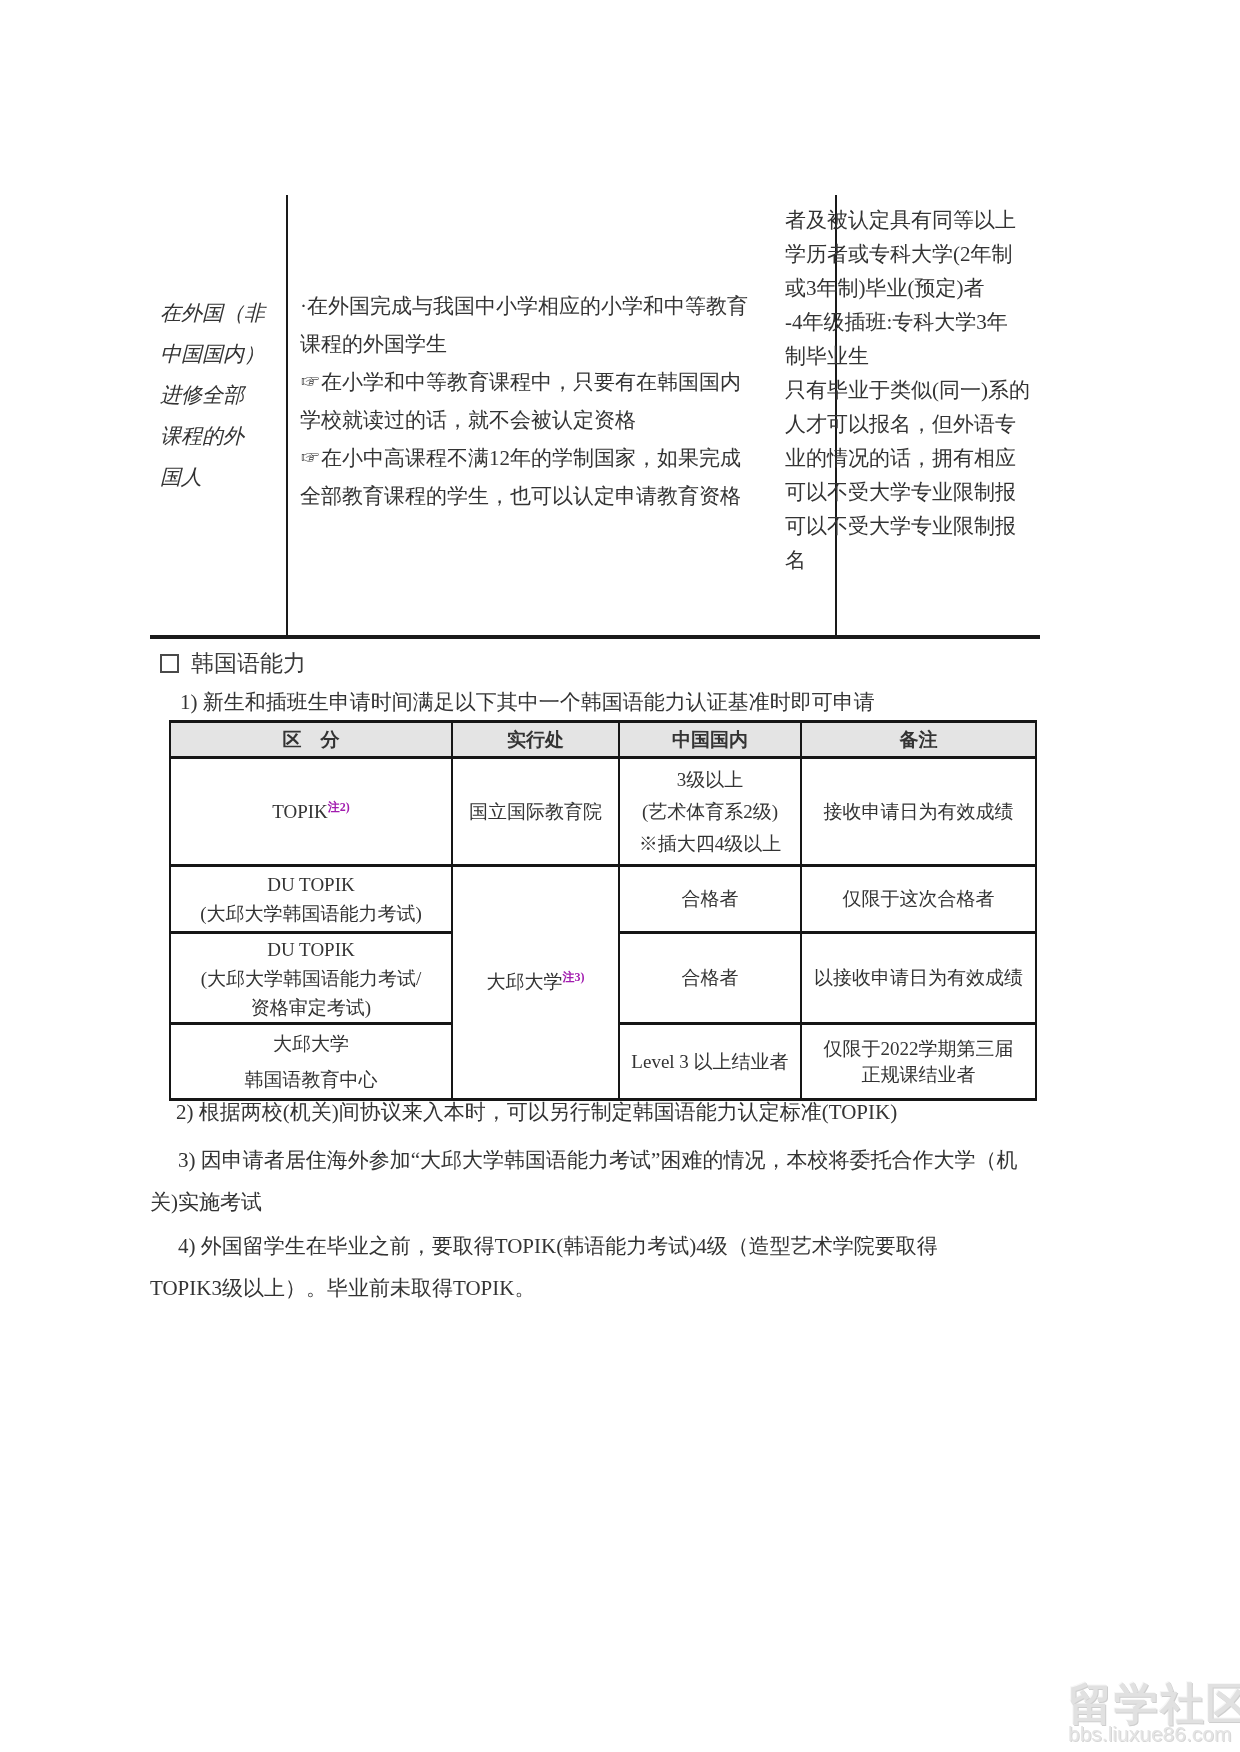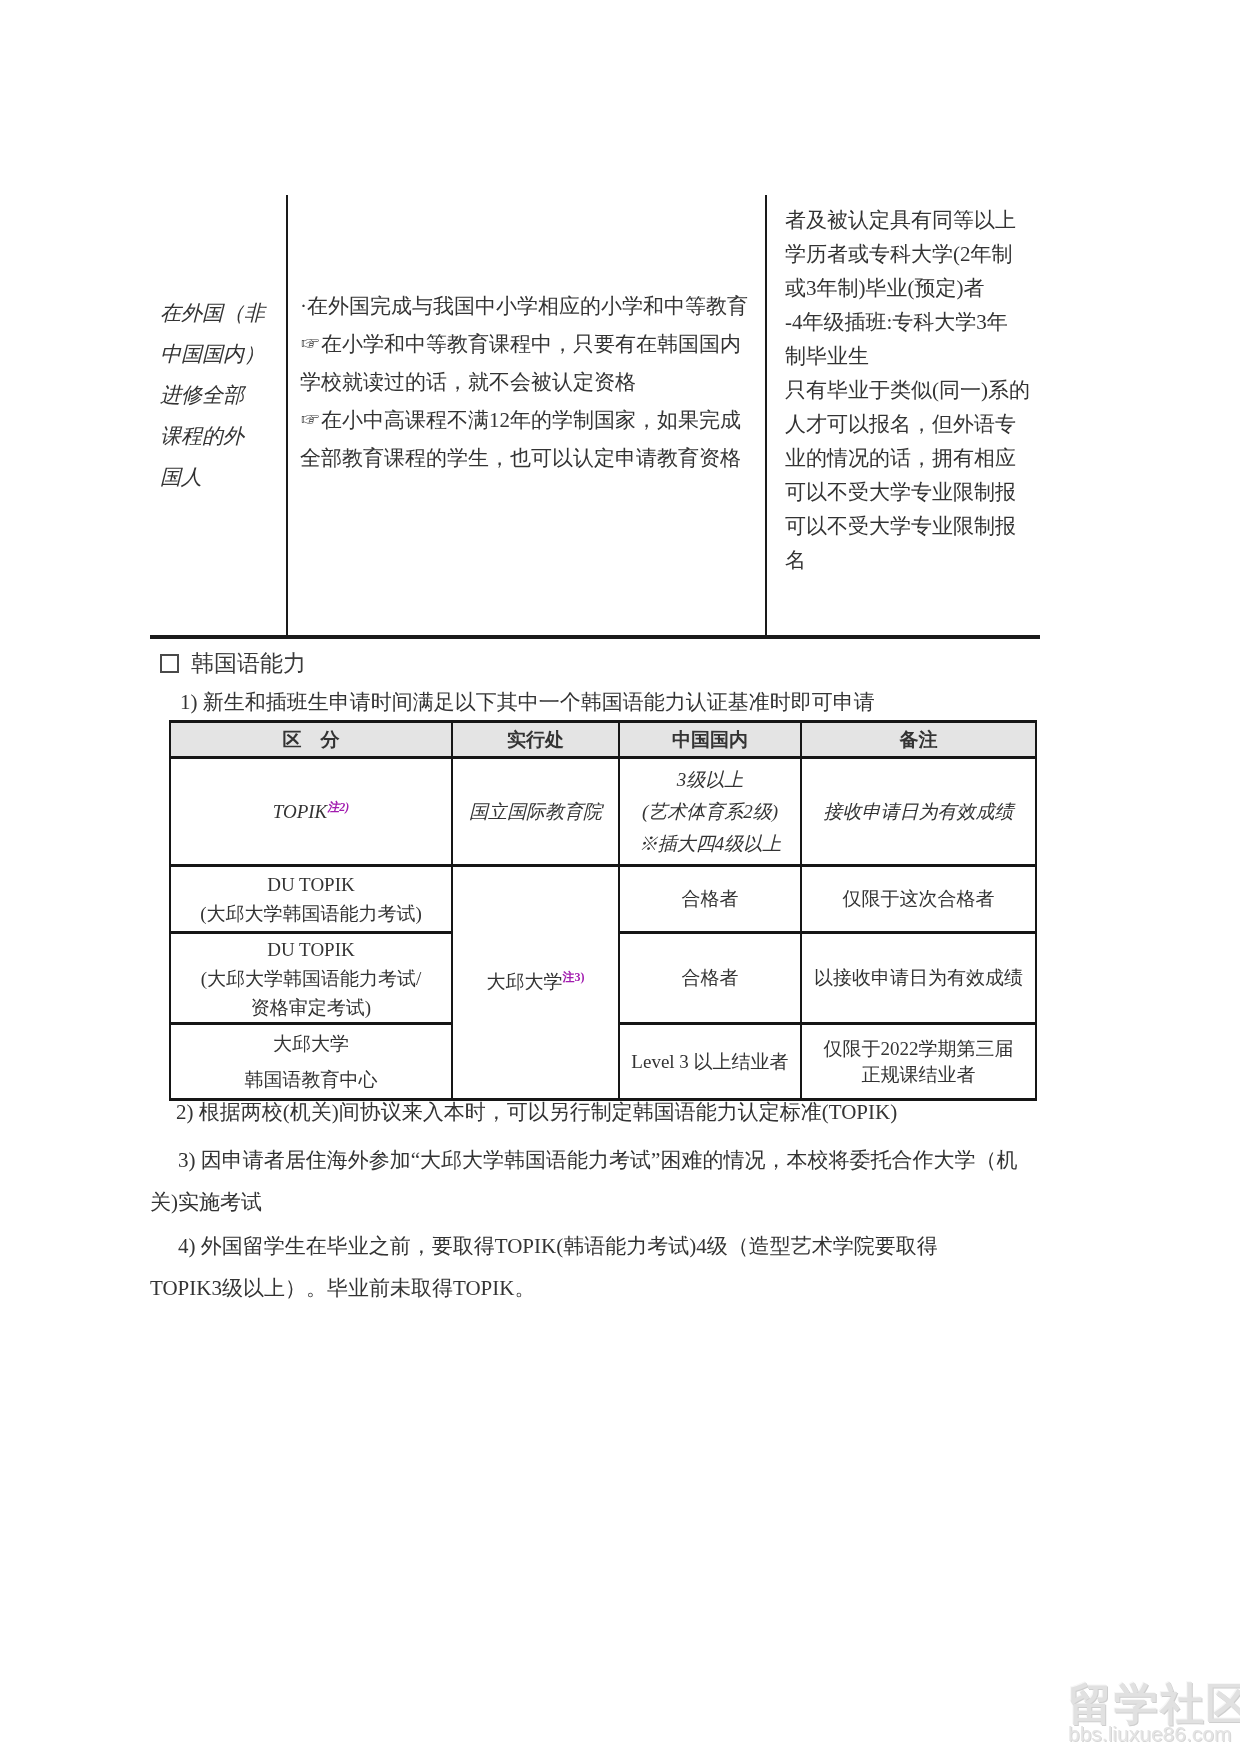--- a/index.html
+++ b/index.html
@@ -8,39 +8,39 @@
     overflow:hidden; color:#333333;
     font-family:"Liberation Serif","DejaVu Serif",serif;
   }
   
   .top-table { position:absolute; left:150px; top:195px; width:890px; height:440px;
                border-bottom:4px solid #1a1a1a; }
   .tt-col1 { position:absolute; left:0; top:0; width:136px; height:100%;
              display:flex; flex-direction:column; justify-content:center;
              padding-left:10px; padding-bottom:40px; box-sizing:border-box;
              font-size:21px; line-height:41px;font-style:italic; }
-  .tt-col2 { position:absolute; left:136px; top:0; width:481px; height:100%;
+  .tt-col2 { position:absolute; left:136px; top:0; width:551px; height:100%;
              box-sizing:border-box; border-left:2px solid #1a1a1a; border-right:2px solid #1a1a1a;
              padding:92px 0 0 12px; font-size:21px; line-height:38px; }
   .tt-col3 { position:absolute; left:619px; top:0; right:0; height:100%;
              padding:8px 0 0 16px; font-size:21px; line-height:34px; }
   .tt-line { white-space:nowrap; }
   
   .sec-heading { position:absolute; left:160px; top:648px; font-size:23px; color:#3a3a3a;
                  display:flex; align-items:center;justify-content:center; }
   .sq { display:inline-block; width:15px; height:15px; border:2px solid #4a4a4a;
         margin-right:12px; }
   .intro { position:absolute; left:180px; top:688px; font-size:21px; white-space:nowrap; }
   
   table.cert { position:absolute; left:169px; top:720px; width:866px;
                border-collapse:collapse; table-layout:fixed; }
   table.cert td { border:2px solid #161616; border-top-width:3px; border-bottom-width:3px;
                   text-align:center; vertical-align:middle; font-size:19px; padding:0; }
   tr.hdr td { background:#e4e4e4; font-weight:bold; height:33px; }
-  .r1 td { height:105px;font-style:italic; }
+  .r1 td { height:105px; }
   .r2 td { height:64px; }
   .r3 td { height:88px; }
   .r4 td { height:73px; }
   .cell-lines div { line-height:29px; white-space:nowrap; }
   .crit1 div { line-height:32px; white-space:nowrap; }
   .gap-lines div { line-height:36px; white-space:nowrap; }
   .remark4 div { line-height:26px; white-space:nowrap; }
   sup.note-ref { color:#a21caf; font-weight:bold; font-size:12px; }
   
   .note { position:absolute; font-size:21px; white-space:nowrap; color:#333333; }
@@ -65,20 +65,21 @@
   <div class="top-table">
     <div class="tt-col1">
       <div class="tt-line">在外国（非</div>
       <div class="tt-line">中国国内）</div>
       <div class="tt-line">进修全部</div>
       <div class="tt-line">课程的外</div>
       <div class="tt-line">国人</div>
     </div>
     <div class="tt-col2">
       <div class="tt-line">·在外国完成与我国中小学相应的小学和中等教育</div>
+      <div class="tt-line">课程的外国学生</div>
       <div class="tt-line">☞在小学和中等教育课程中，只要有在韩国国内</div>
       <div class="tt-line">学校就读过的话，就不会被认定资格</div>
       <div class="tt-line">☞在小中高课程不满12年的学制国家，如果完成</div>
       <div class="tt-line">全部教育课程的学生，也可以认定申请教育资格</div>
     </div>
     <div class="tt-col3">
       <div class="tt-line">者及被认定具有同等以上</div>
       <div class="tt-line">学历者或专科大学(2年制</div>
       <div class="tt-line">或3年制)毕业(预定)者</div>
       <div class="tt-line">-4年级插班:专科大学3年</div>

